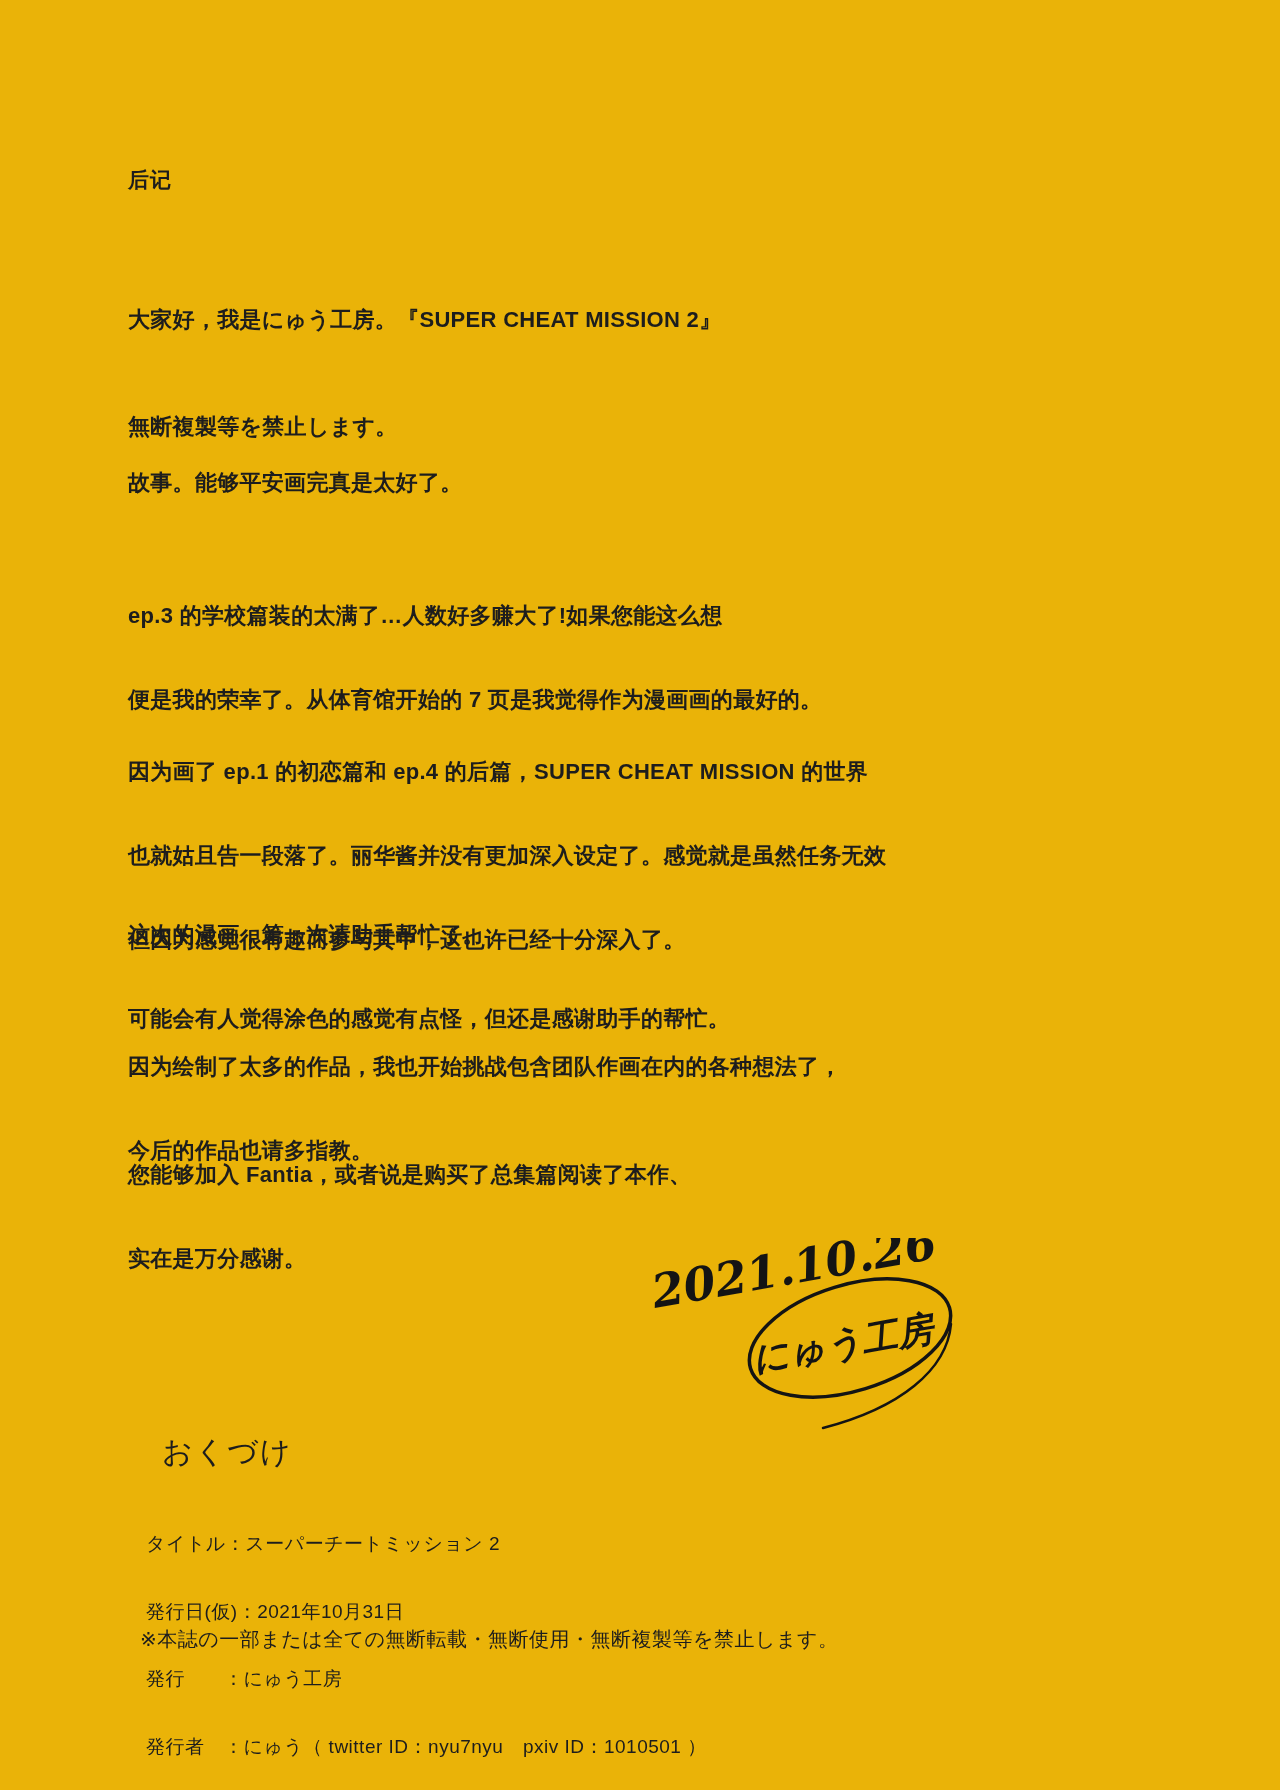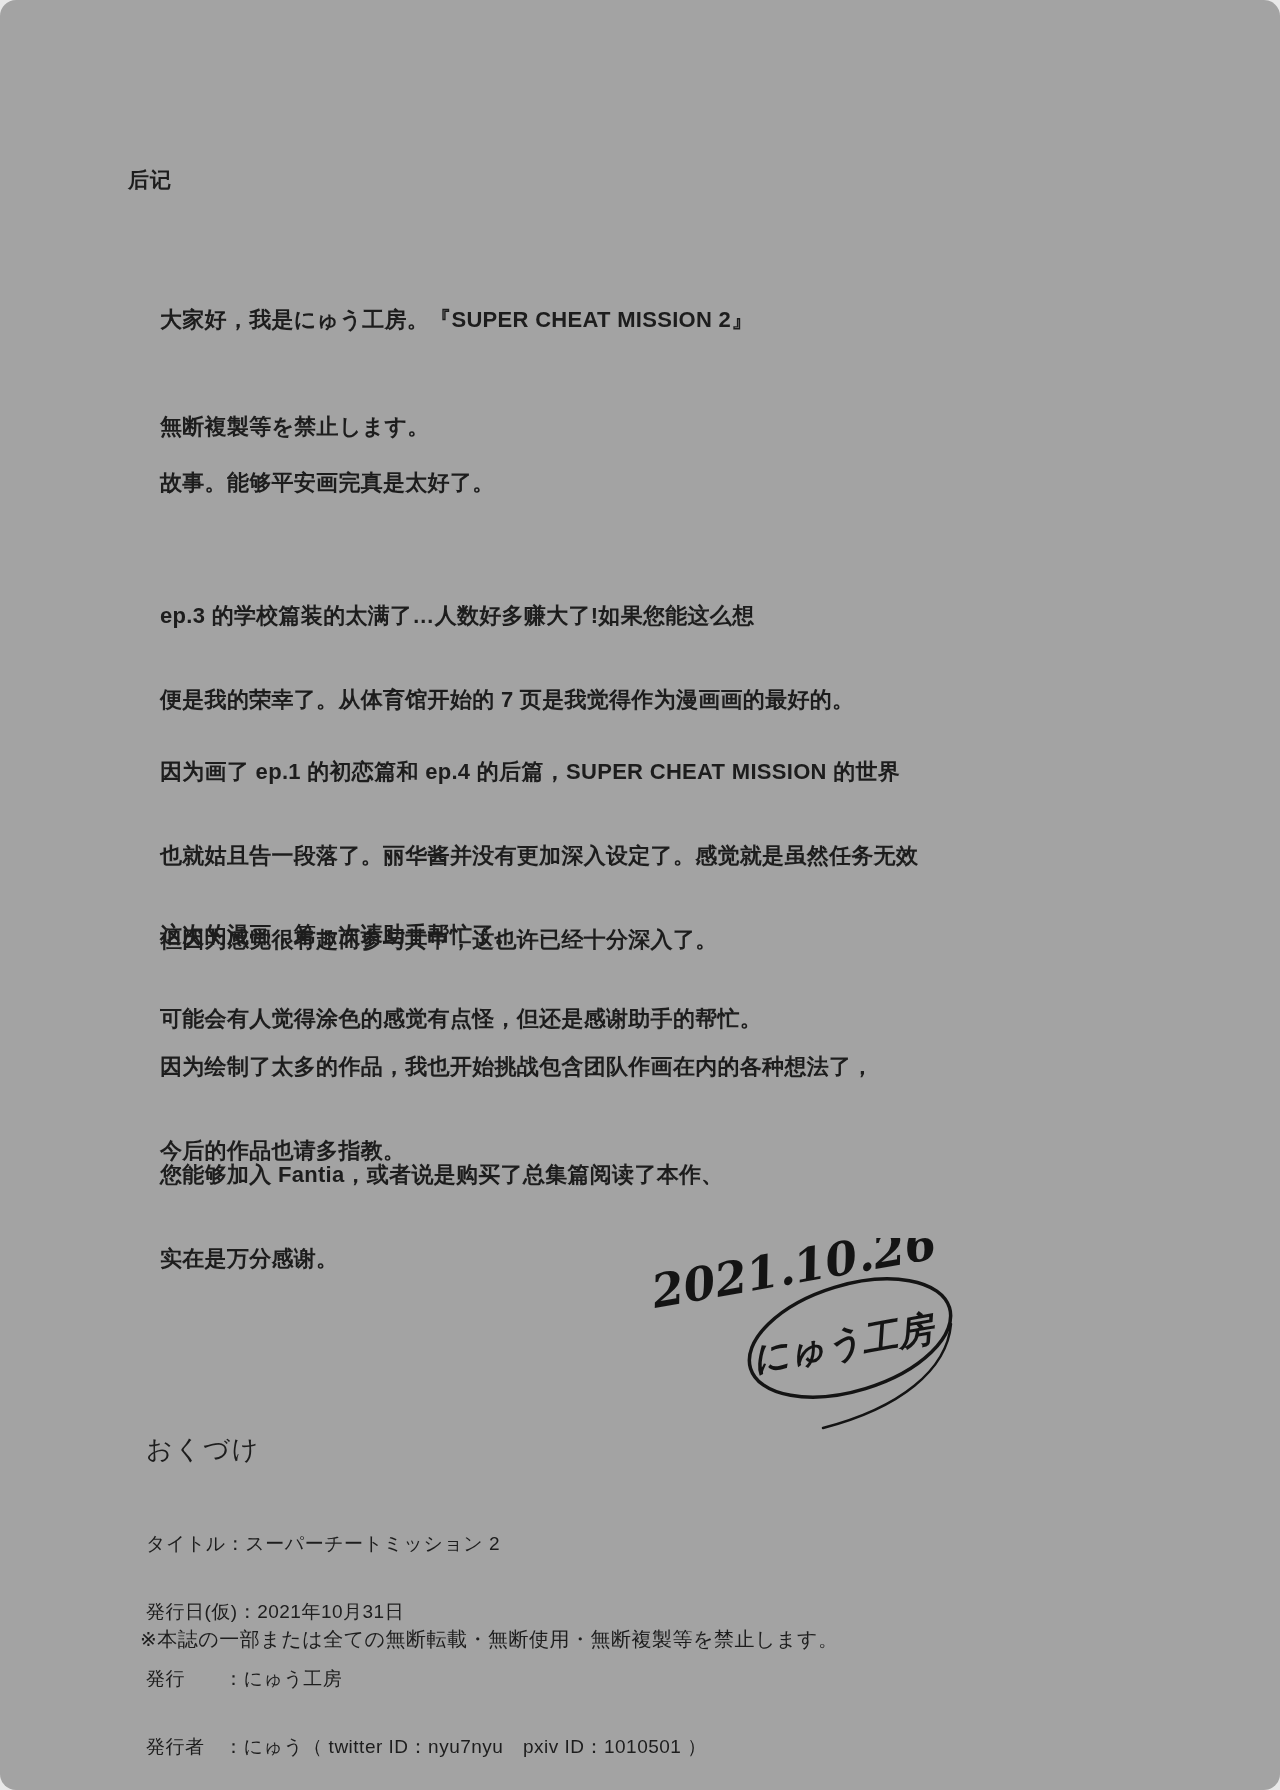--- a/index.html
+++ b/index.html
@@ -1,64 +1,62 @@
 <!DOCTYPE html>
 <html><head>
 <meta charset="utf-8">
 <style>
   html, body { margin: 0; padding: 0; background: #e8e8e8; }
   .page {
     position: relative;
     width: 1280px;
     height: 1790px;
     margin: 0 auto;
-    background: #a3a3a3;
+    background: #eab308;
     color: #1d1d1d;
     font-family: "Liberation Sans", "DejaVu Sans", sans-serif;
     overflow: hidden;
-    border-radius: 16px;
   }
   .heading {
     position: absolute;
     left: 128px;
     top: 166px;
     font-size: 21px;
     font-weight: 700;
     letter-spacing: 1px;
   }
   .para {
     position: absolute;
     left: 128px;
     font-size: 22px;
     font-weight: 700;
     line-height: 28px;
     letter-spacing: 0.3px;
     white-space: pre;
-    margin-left: 32px;
   }
   .p1 { top: 250px; }
   .p2 { top: 357px; }
   .p3 { top: 413px; }
   .p4 { top: 546px; }
   .p5 { top: 702px; }
   .p6 { top: 865px; }
   .p7 { top: 997px; }
   .p8 { top: 1105px; }
   .sig-svg {
     position: absolute;
     left: 555px;
     top: 1238px;
     width: 430px;
     height: 210px;
   }
   .colophon-heading {
     position: absolute;
-    left: 146px;
+    left: 162px;
     top: 1432px;
-    font-size: 26px;
+    font-size: 30px;
     font-weight: 400;
     letter-spacing: 2px;
   }
   .colophon-rows {
     position: absolute;
     left: 146px;
     top: 1488px;
     font-size: 19px;
     line-height: 22.5px;
     font-weight: 400;

